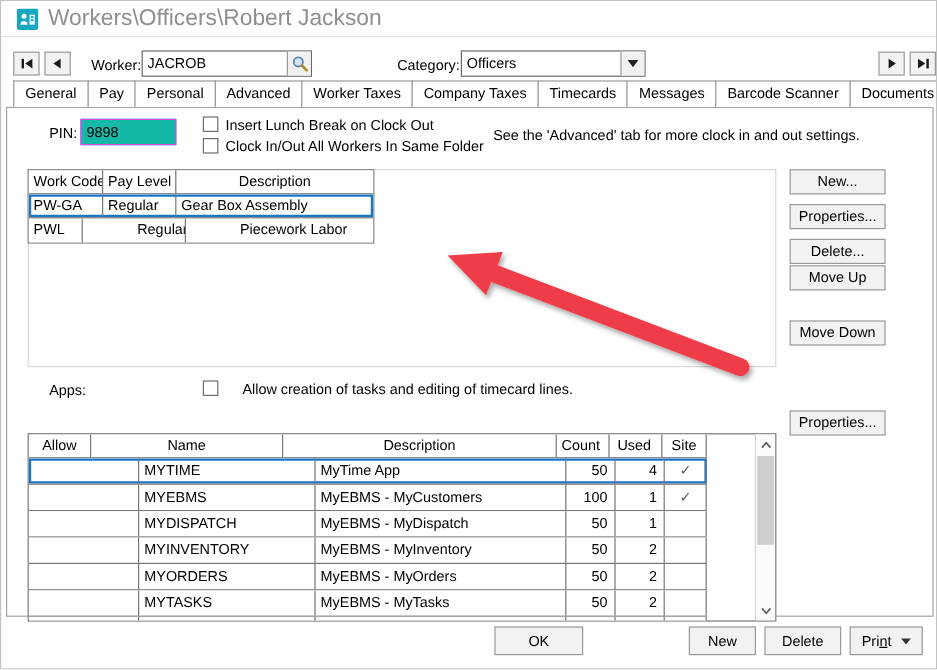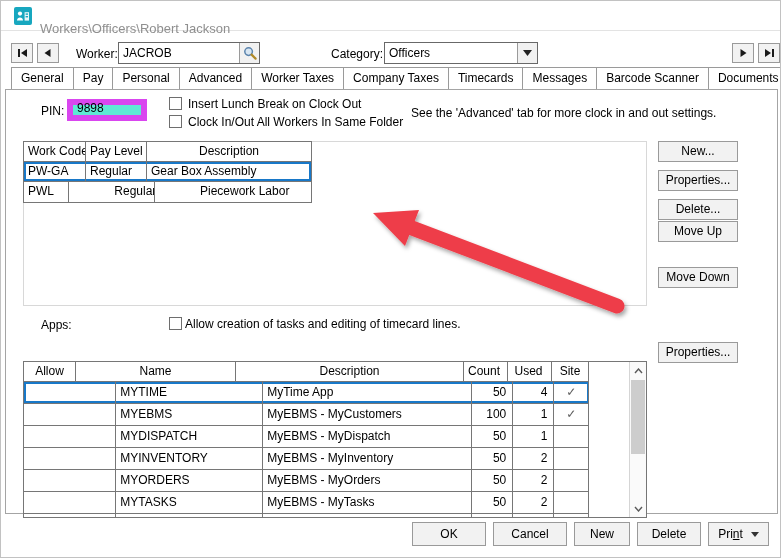--- a/index.html
+++ b/index.html
@@ -3,40 +3,40 @@
 <meta charset="utf-8">
 <style>
   * { margin:0; padding:0; box-sizing:border-box; }
   html,body { background:#fff; }
   body { font-family:"Liberation Sans", sans-serif; font-size:12px; color:#000; }
   .app { position:relative; width:781px; height:558px; background:#fff; border:1px solid #c2c2c2; overflow:hidden; }
 
   
   .titlebar { position:absolute; left:0; top:0; width:100%; height:30px; background:#fff; border-bottom:1px solid #e3e3e3; }
   .title-icon { position:absolute; left:13px; top:6px; width:18px; height:18px; }
-  .title-text { position:absolute; left:39px; top:20px; color:#8f8f8f; font-size:13px; }
+  .title-text { position:absolute; left:39px; top:4px; color:#8f8f8f; font-size:19px; }
 
   
   .navbtn { position:absolute; width:22px; height:20px; background:#f2f2f2; border:1px solid #9a9a9a; display:flex; align-items:center; justify-content:center; }
   .lbl { position:absolute; white-space:nowrap; }
   .field { position:absolute; background:#fff; border:1px solid #686868; display:flex; align-items:center; }
   .field .val { flex:1; padding:0 4px; white-space:nowrap; overflow:hidden; }
   .field .endbtn { width:20px; height:100%; background:#f1f1f1; border-left:1px solid #9a9a9a; display:flex; align-items:center; justify-content:center; }
 
   
   .tabs { position:absolute; left:10px; top:66px; height:22px; display:flex; align-items:flex-end; z-index:4; }
   .tab { height:22px; line-height:21px; padding:0 9px; background:#fff; border:1px solid #9a9a9a; border-bottom:none; margin-left:-1px; white-space:nowrap; }
   .tab:first-child { margin-left:0; }
 
   .pane { position:absolute; left:4px; top:88px; width:773px; height:425px; border:1px solid #a4a4a4; background:#fff; }
 
   .checkbox { position:absolute; width:13px; height:13px; background:#fff; border:1px solid #6e6e6e; }
   .cb-label { position:absolute; white-space:nowrap; }
 
-  .input { position:absolute; background:#5eead4; border:6px solid #d946ef; padding:0 4px; display:flex; align-items:flex-end; }
+  .input { position:absolute; background:#14b8a6; border:1px solid #d946ef; padding:0 4px; display:flex; align-items:center; }
 
   
   .panel { position:absolute; left:22px; top:140px; width:624px; height:165px; border:1px solid #d8d8d8; background:#fff; }
   .wc-table { position:absolute; left:22px; top:140px; width:289px; border:1px solid #767676; background:#fff; z-index:2; }
   .wc-row { display:flex; height:20px; border-bottom:1px solid #767676; background:#fff; }
   .wc-row:last-child { border-bottom:none;gap:41px; }
   .wc-row.sel { box-shadow:inset 0 0 0 2px #1878c8; position:relative; z-index:2; }
   .wc-c { border-right:1px solid #767676; padding:2px 4px; white-space:nowrap; overflow:hidden; }
   .wc-c:last-child { border-right:none; }
   .wc-head .wc-c { text-align:center; }
@@ -176,21 +176,21 @@
   </div>
 
   <div class="sidebtn" style="top:140px;">New...</div>
   <div class="sidebtn" style="top:169px;">Properties...</div>
   <div class="sidebtn" style="top:198px;">Delete...</div>
   <div class="sidebtn" style="top:220px;">Move Up</div>
   <div class="sidebtn" style="top:266px;">Move Down</div>
 
   <div class="lbl" style="left:40px; top:317px;">Apps:</div>
   <div class="checkbox" style="left:168px; top:316px;"></div>
-  <div class="cb-label" style="left:184px; top:316px;">Allow creation of tasks and editing of timecard lines.</div>
+  <div class="cb-label" style="left:201px; top:316px;">Allow creation of tasks and editing of timecard lines.</div>
 
   <div class="apps-table">
     <div class="a-row a-head">
       <span class="ac ca">Allow</span>
       <span class="ac cn">Name</span>
       <span class="ac cd">Description</span>
       <span class="ac cc" style="text-align:left;">Count</span>
       <span class="ac cu" style="text-align:center;">Used</span>
       <span class="ac cs" style="color:#000;">Site</span>
     </div>
@@ -263,21 +263,20 @@
         <svg width="9" height="6" viewBox="0 0 9 6">
           <polyline points="1,1 4.5,5 8,1" fill="none" stroke="#5a5a5a" stroke-width="1.4"></polyline>
         </svg>
       </div>
     </div>
   </div>
 
   <div class="sidebtn" style="top:341px;">Properties...</div>
 
   <div class="fbtn" style="left:411px; width:74px;">OK</div>
-  <div class="fbtn" style="left:492px; width:74px;">Cancel</div>
   <div class="fbtn" style="left:573px; width:56px;">New</div>
   <div class="fbtn" style="left:636px; width:64px;">Delete</div>
   <div class="fbtn" style="left:707px; width:61px;">
     <span>Pri</span><span class="accel">n</span><span>t</span><span class="dd-caret"></span>
   </div>
 
   <svg class="arrow-overlay" viewBox="0 0 781 558">
     <defs>
       <filter id="ds" x="-20%" y="-20%" width="140%" height="140%">
         <feDropShadow dx="2" dy="3" stdDeviation="2.2" flood-color="#000" flood-opacity="0.35"></feDropShadow>

